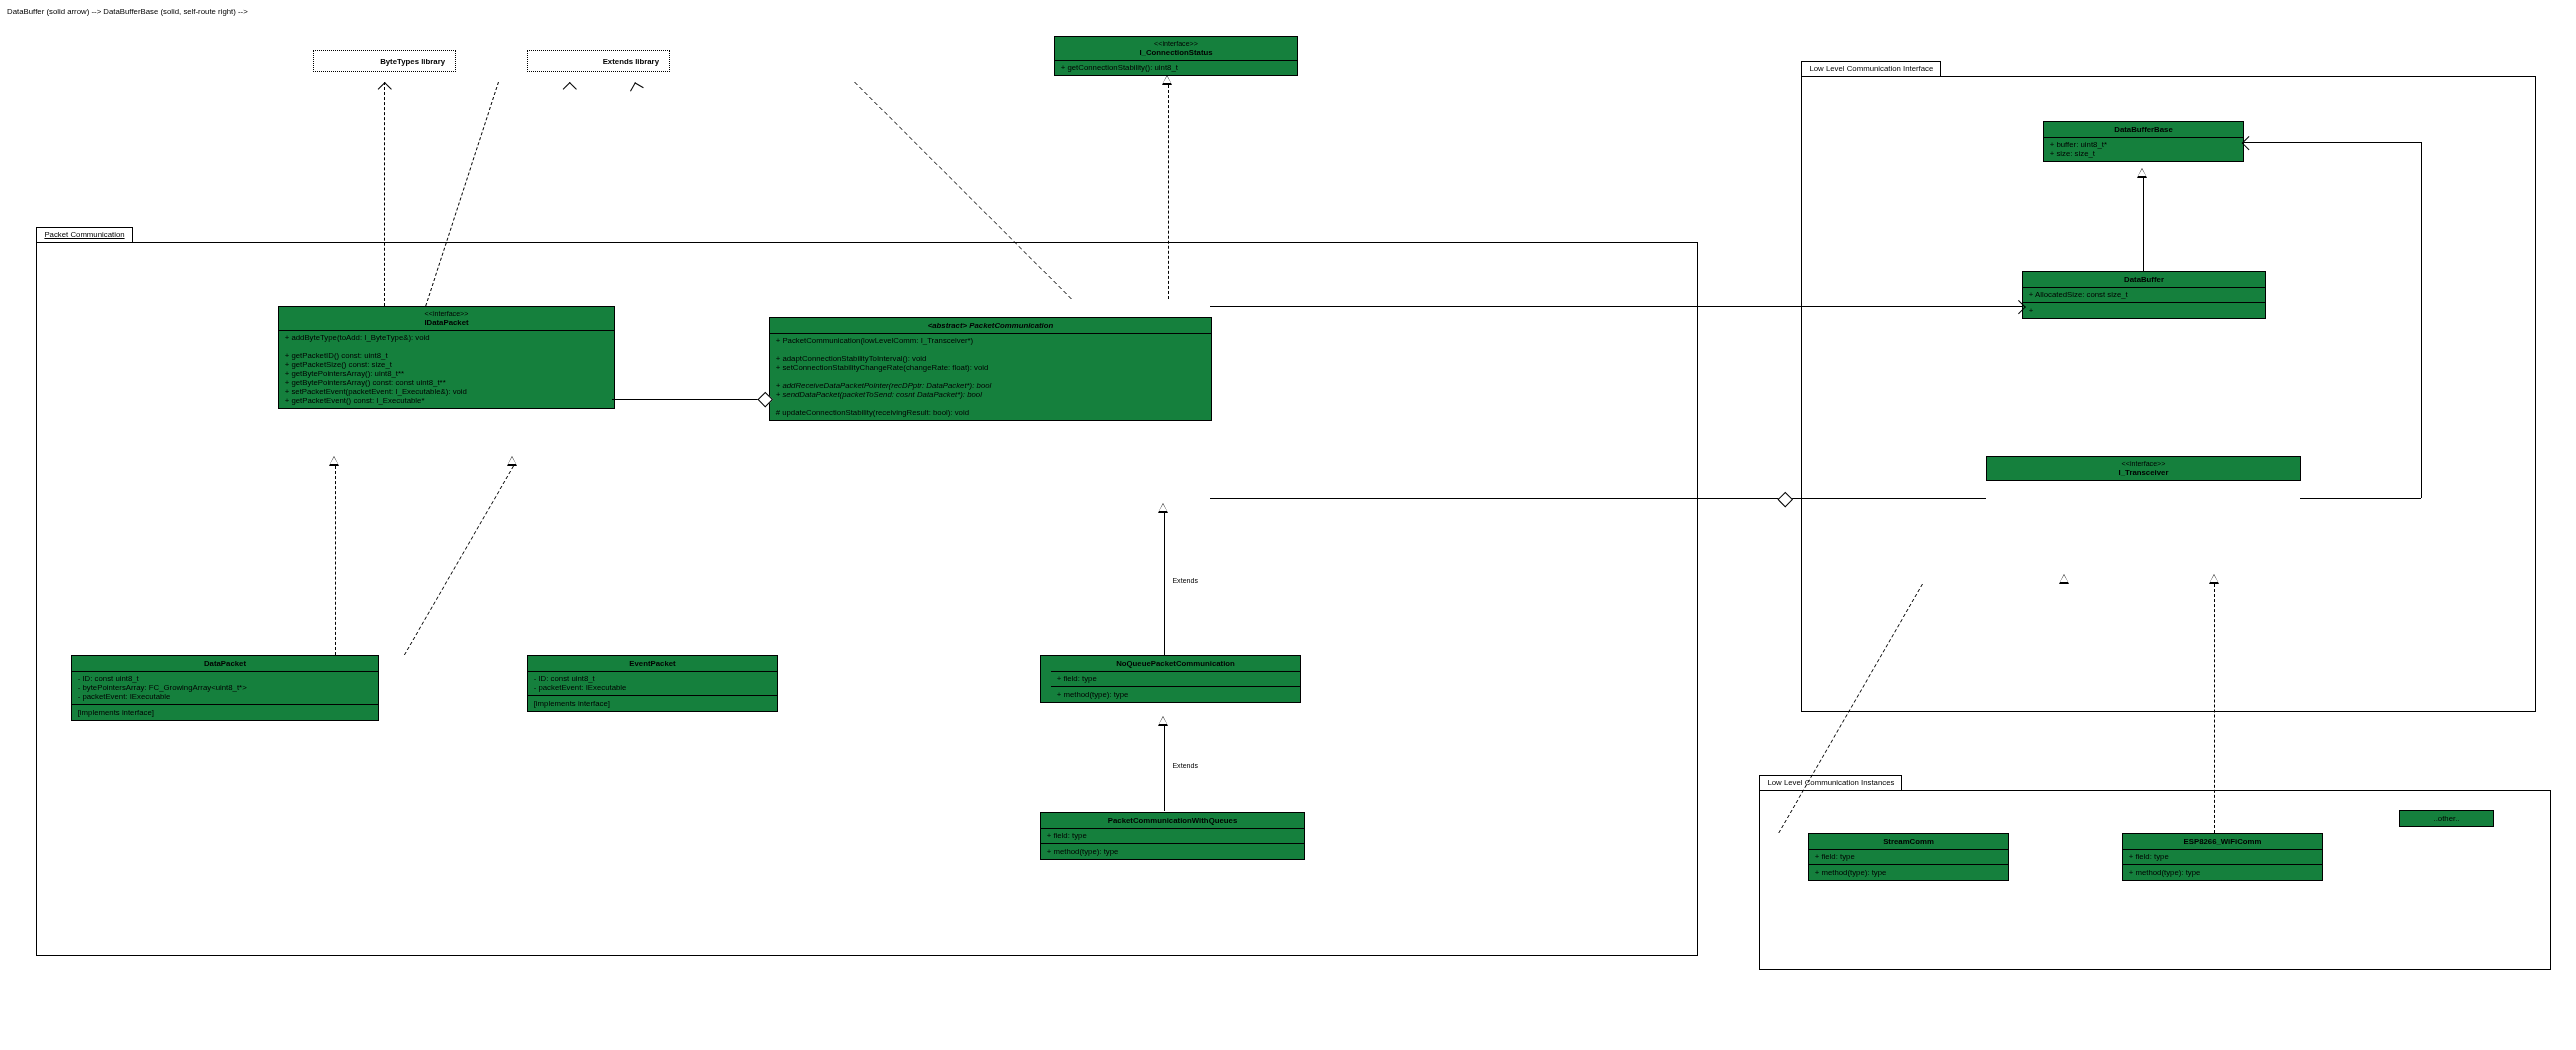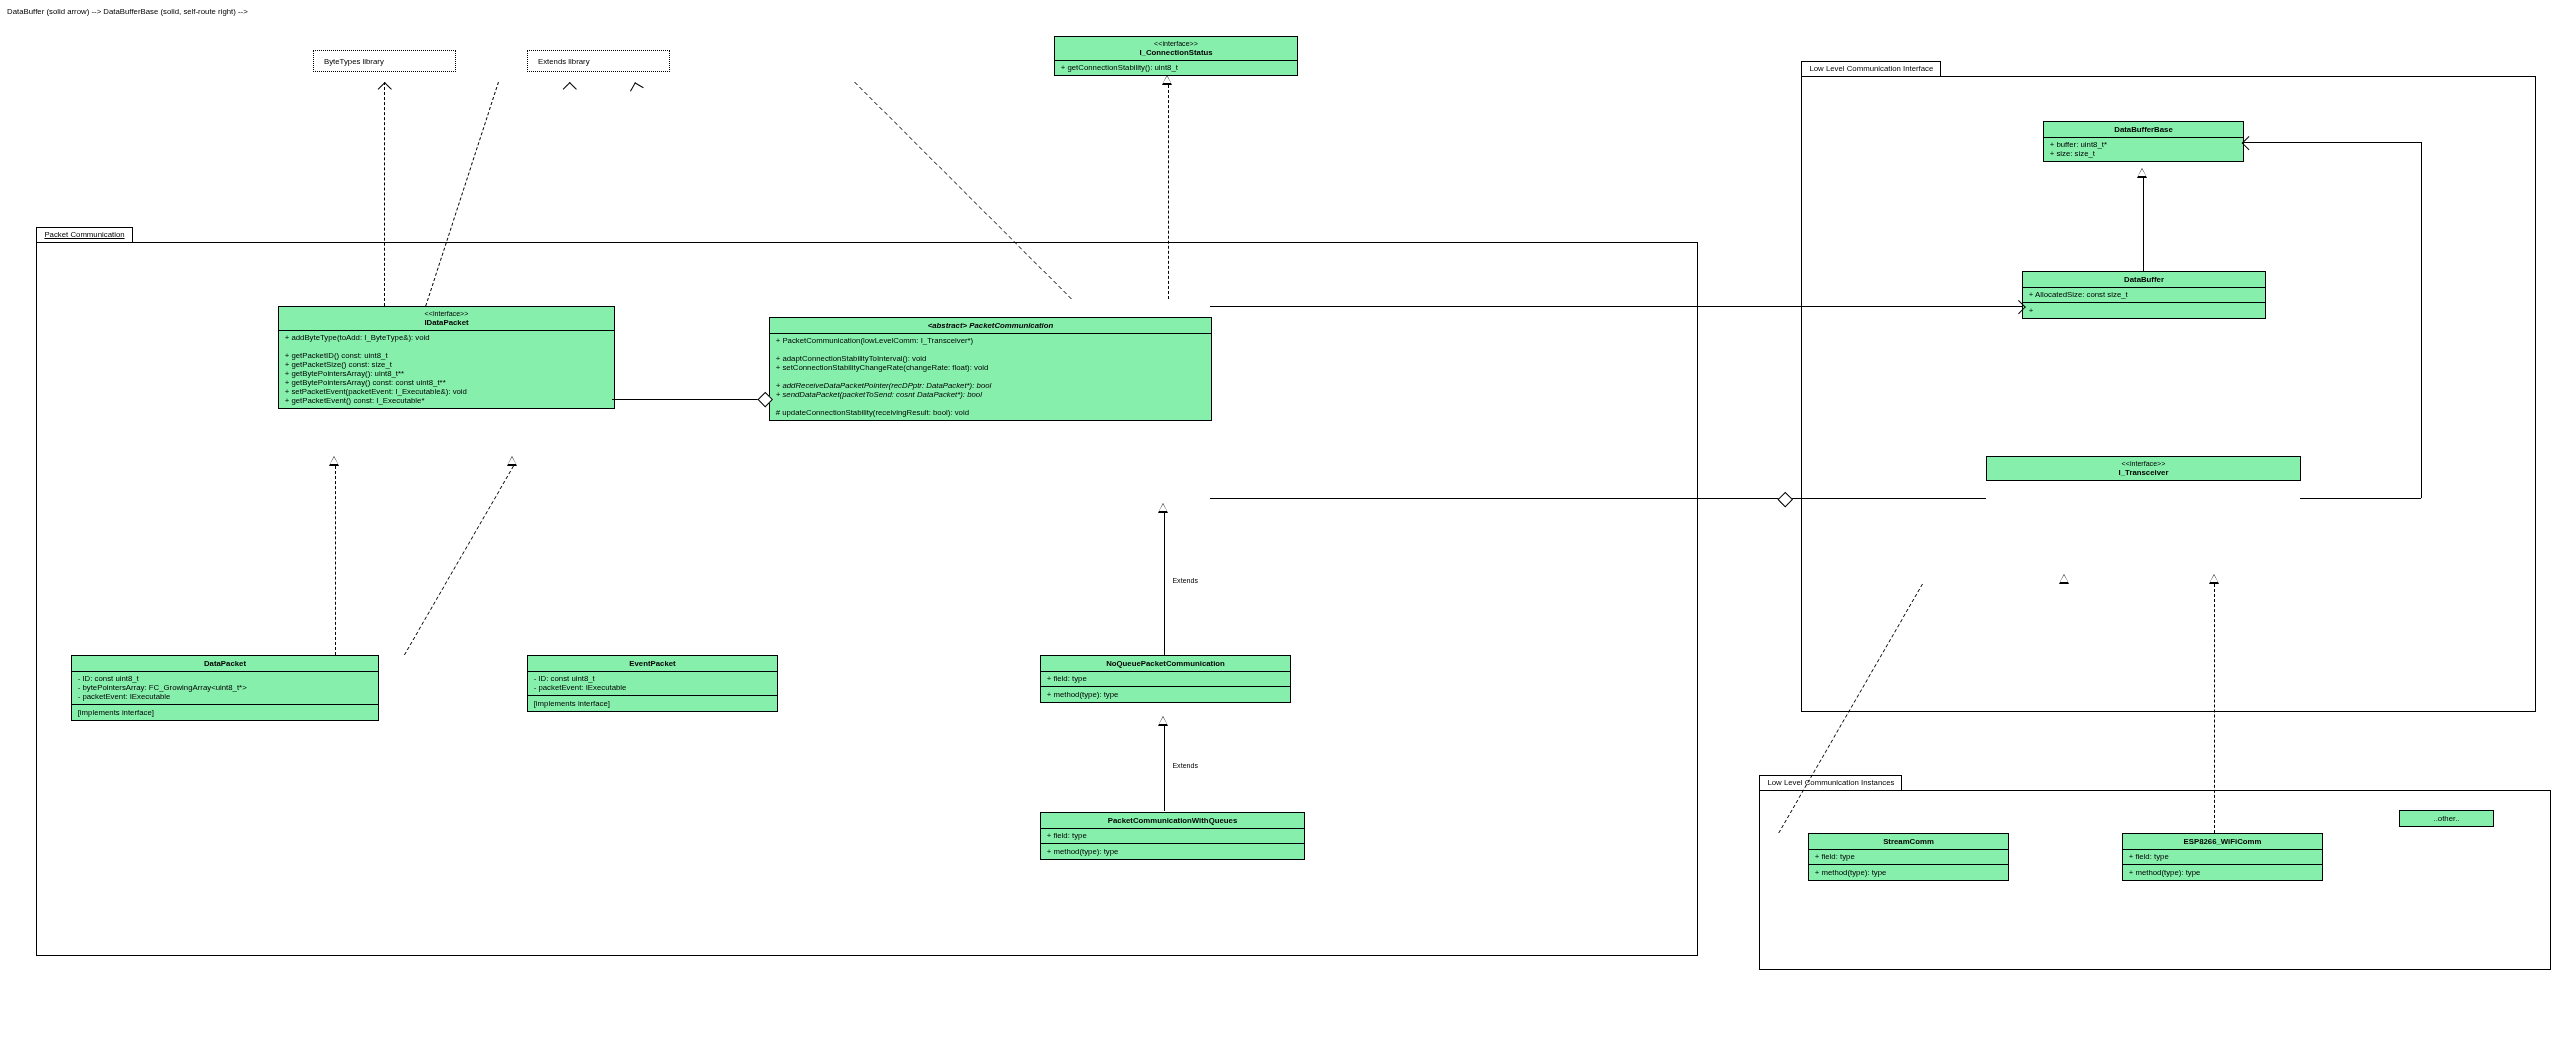--- a/index.html
+++ b/index.html
@@ -8,21 +8,21 @@
     font-family: Arial, Helvetica, sans-serif;
     font-size: 7.8px;
     background: #fff;
     position: relative;
     width: 2576px;
     height: 1051px;
   }
   .uml-class {
     position: absolute;
     border: 0.7px solid #000;
-    background: #86efac;
+    background: #15803d;
   }
   .uml-class .section {
     padding: 2.8px 5.7px;
     border-bottom: 0.7px solid #000;
   }
   .uml-class .section:last-child { border-bottom: none; }
   .uml-class .head { text-align: center; }
   .uml-class .stereo { font-size: 7.1px; }
   .uml-class .name { font-weight: bold; }
   .uml-class .italic { font-style: italic; }
@@ -38,22 +38,23 @@
     border-bottom: none;
     padding: 2.1px 7.1px;
     background: #fff;
     text-decoration: underline;
   }
   .uml-package .tab.nound { text-decoration: none; }
   .dotted-box {
     position: absolute;
     border: 0.7px dotted #000;
     padding: 5.7px 10px;
-    text-align: left;
-    background: #fff;
+    text-align: right;
+    background: #fff;
+    font-weight: bold;
   }
   .dashed-v {
     position: absolute;
     border-left: 0.7px dashed #000;
     width: 0;
   }
   .solid-h {
     position: absolute;
     border-top: 0.7px solid #000;
     height: 0;
@@ -190,21 +191,21 @@
   <div class="section">
     <div class="uml-row">- ID: const uint8_t</div>
     <div class="uml-row">- packetEvent: IExecutable</div>
   </div>
   <div class="section">
     <div class="uml-row">[implements interface]</div>
   </div>
 </div>
 
 
-<div class="uml-class" style="left:1040px; top:655px; width:249px;">
+<div class="uml-class" style="left:1040px; top:655px; width:249px;padding-left:10px;">
   <div class="section head">
       <div class="name">NoQueuePacketCommunication</div>
     </div>
   <div class="section">
       <div class="uml-row">+ field: type</div>
     </div>
   <div class="section">
       <div class="uml-row">+ method(type): type</div>
     </div>
 </div>

